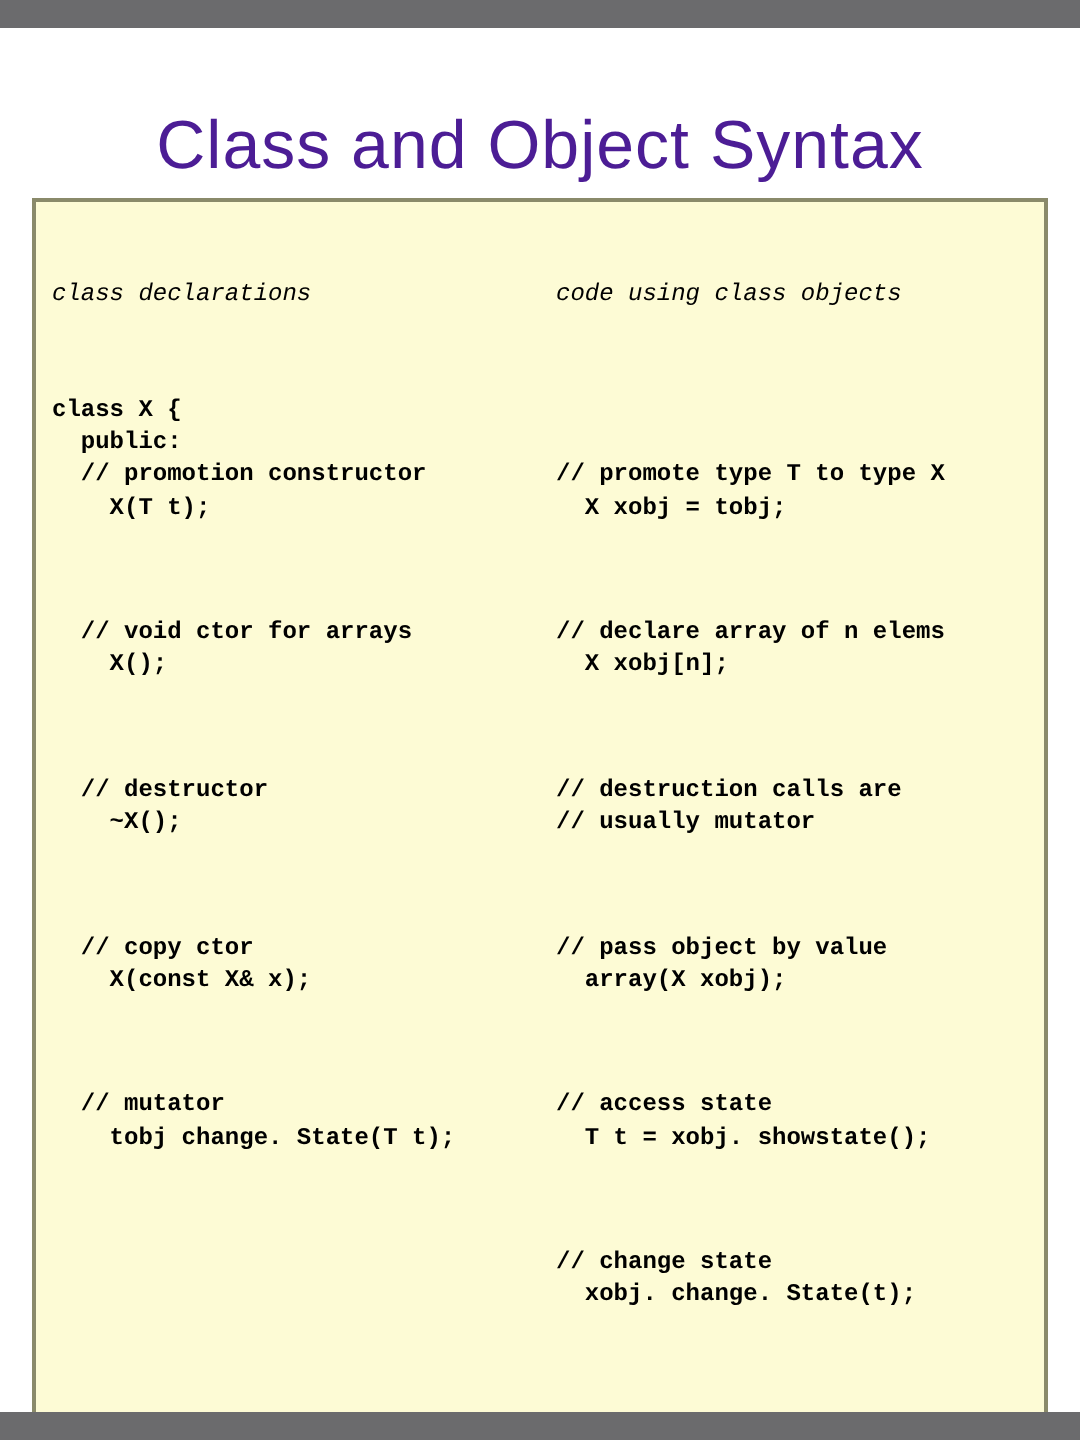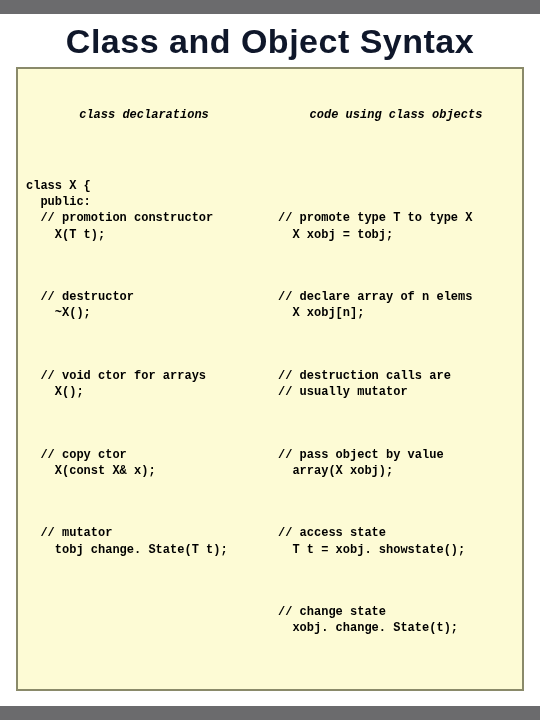--- a/index.html
+++ b/index.html
@@ -21,49 +21,49 @@
     height: calc(100% - 14px - 14px);
     padding: 8px 16px 10px 16px;
   }
   .bottombar {
     background: #6b6b6d;
     height: 14px;
     width: 100%;
   }
   .title {
     font-size: 34px;
-    color: #0f172a;
+    color: #4c1d95;
     text-align: center;
     margin-bottom: 6px;
-    font-weight: 700;
+    font-weight: 400;
     letter-spacing: 0.5px;
+    margin-top: 32px;
   }
   .codebox {
     background: #fdfbd5;
     border: 2px solid #8a8a6a;
     width: 100%;
     height: 624px;
     display: flex;
     font-family: "Courier New", Courier, monospace;
     font-size: 12px;
     font-weight: bold;
     color: #000;
     line-height: 1.35;
   }
   .col {
     width: 50%;
     padding: 6px 8px 6px 8px;
     white-space: pre;
   }
   .hdr {
     font-style: italic;
-    font-weight: bold;
-    margin-bottom: 22px;
+    font-weight: normal;
+    margin-bottom: 9px;
     display: block;
-    text-align: center;
   }
   .block {
     margin-bottom: 14px;
     display: block;
   }
 </style>
 </head>
 <body>
 
 <div class="topbar"></div>
@@ -71,24 +71,24 @@
 <div class="slide">
   <div class="title">Class and Object Syntax</div>
 
   <div class="codebox">
     <div class="col">
       <span class="hdr">class declarations</span>
       <span class="block">class X {
   public:
   // promotion constructor
     X(T t);</span>
+      <span class="block">  // void ctor for arrays
+    X();</span>
       <span class="block">  // destructor
     ~X();</span>
-      <span class="block">  // void ctor for arrays
-    X();</span>
       <span class="block">  // copy ctor
     X(const X&amp; x);</span>
       <span class="block">  // mutator
     tobj change. State(T t);</span>
       
       
     </div>
     <div class="col">
       <span class="hdr">code using class objects</span>
       <span class="block">

